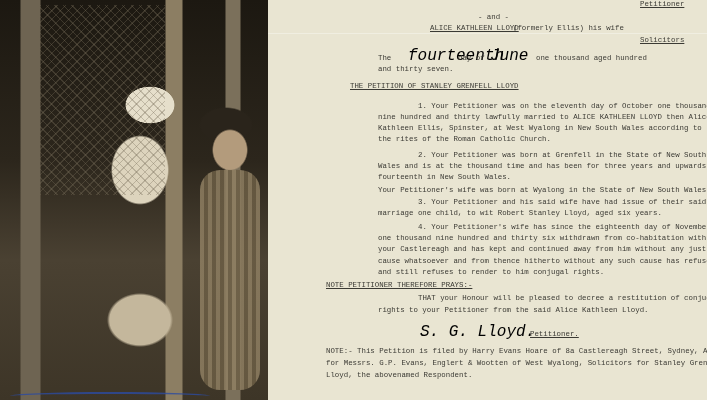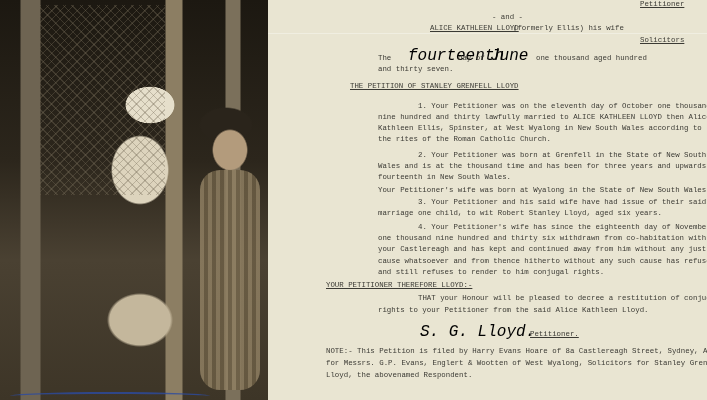--- a/index.html
+++ b/index.html
@@ -36,21 +36,21 @@
 <div class="photo">
   <div class="mesh"></div>
   <div class="dress"></div>
   <div class="pen"></div>
 </div>
 
 <div class="doc">
   <div class="fold"></div>
 
   <span class="t u" style="left:372px;top:1px">Petitioner</span>
-  <span class="t" style="left:224px;top:14px">- and -</span>
+  <span class="t" style="left:210px;top:14px">- and -</span>
   <span class="t u" style="left:162px;top:25px">ALICE KATHLEEN LLOYD</span>
   <span class="t" style="left:245px;top:25px">(formerly Ellis) his wife</span>
   <span class="t u" style="left:372px;top:37px">Solicitors</span>
 
   <span class="t" style="left:110px;top:55px">The</span>
   <span class="t hand" style="left:140px;top:48px">fourteenth</span>
   <span class="t" style="left:190px;top:55px">day of</span>
   <span class="t hand" style="left:222px;top:48px">June</span>
   <span class="t" style="left:268px;top:55px">one thousand aged hundred</span>
   <span class="t" style="left:110px;top:66px">and thirty seven.</span>
@@ -70,21 +70,21 @@
 
   <span class="t" style="left:150px;top:199px">3.    Your Petitioner and his said wife have had issue of their said</span>
   <span class="t" style="left:110px;top:210px">marriage one child, to wit Robert Stanley Lloyd, aged six years.</span>
 
   <span class="t" style="left:150px;top:224px">4.    Your Petitioner's wife has since the eighteenth day of November</span>
   <span class="t" style="left:110px;top:235px">one thousand nine hundred and thirty six withdrawn from co-habitation with</span>
   <span class="t" style="left:110px;top:246px">your Castlereagh and has kept and continued away from him without any just</span>
   <span class="t" style="left:110px;top:258px">cause whatsoever and from thence hitherto without any such cause has refused</span>
   <span class="t" style="left:110px;top:269px">and still refuses to render to him conjugal rights.</span>
 
-  <span class="t u" style="left:58px;top:282px">YOUR PETITIONER THEREFORE LLOYD:-</span>
+  <span class="t u" style="left:58px;top:282px">NOTE PETITIONER THEREFORE PRAYS:-</span>
   <span class="t" style="left:150px;top:295px">THAT your Honour will be pleased to decree a restitution of conjugal</span>
   <span class="t" style="left:110px;top:307px">rights to your Petitioner from the said Alice Kathleen Lloyd.</span>
 
   <span class="t hand" style="left:152px;top:324px">S. G. Lloyd.</span>
   <span class="t u" style="left:262px;top:331px">Petitioner.</span>
 
   <span class="t" style="left:58px;top:348px">NOTE:- This Petition is filed by Harry Evans Hoare of 8a Castlereagh Street, Sydney, Agent</span>
   <span class="t" style="left:58px;top:360px">for Messrs. G.P. Evans, Englert &amp; Wootten of West Wyalong, Solicitors for Stanley Grenfell</span>
   <span class="t" style="left:58px;top:372px">Lloyd, the abovenamed Respondent.</span>
 </div>

